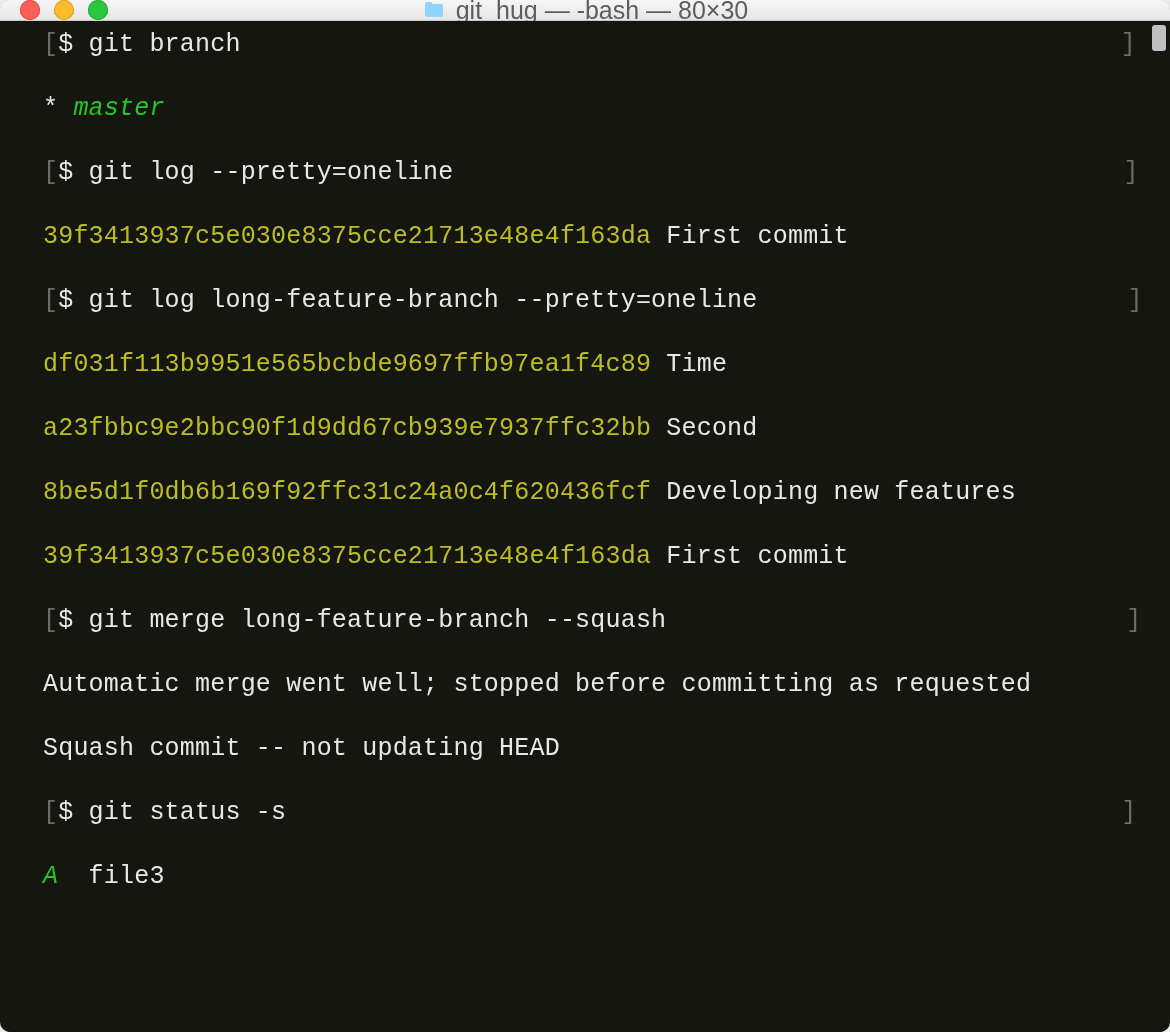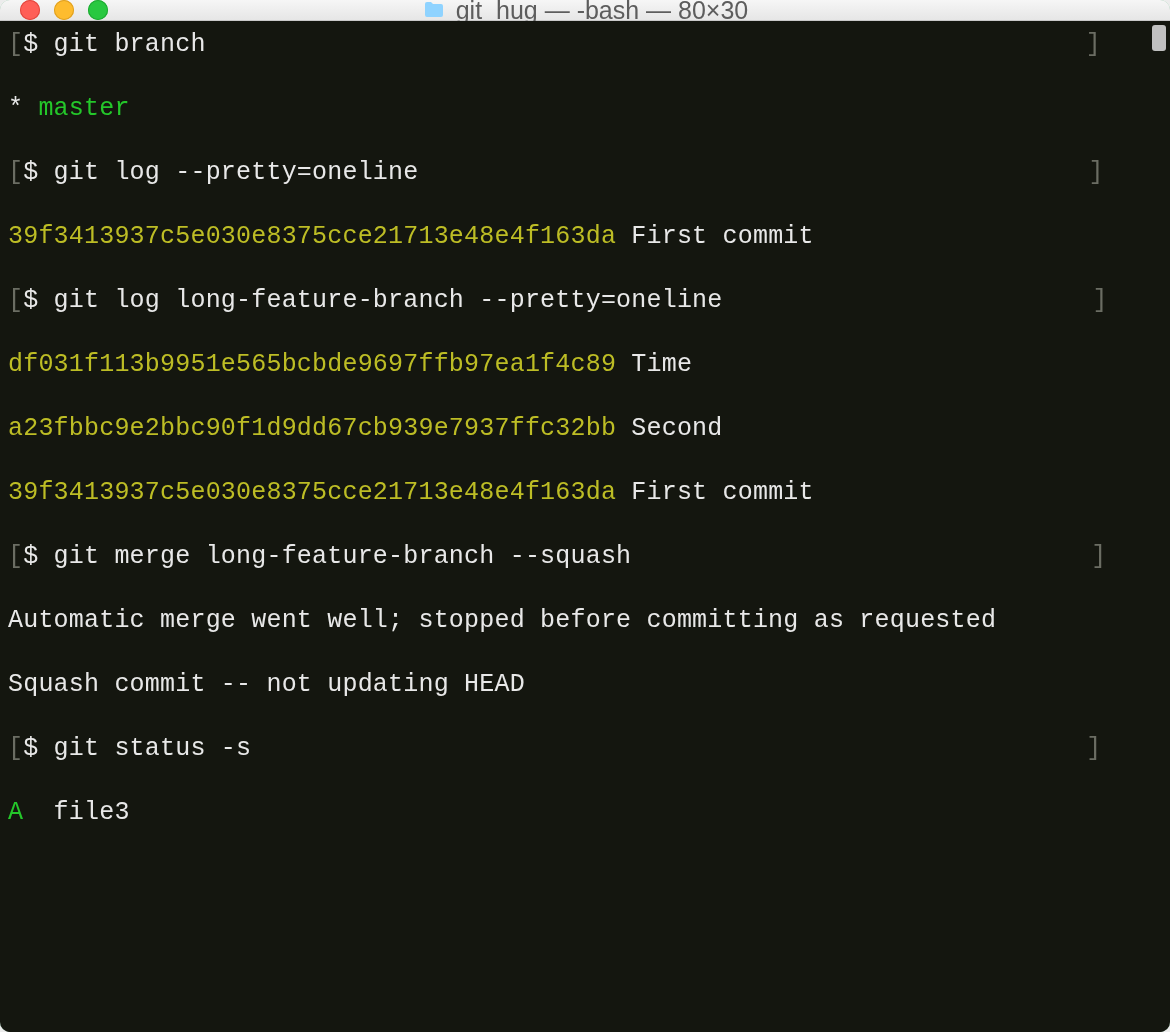--- a/index.html
+++ b/index.html
@@ -72,39 +72,39 @@
     letter-spacing: 0.2px;
     white-space: pre;
     padding: 2px 2px 10px 2px;
     height: 100%;
     box-sizing: border-box;
     overflow: hidden;
   }
   .dim  { color: #6b6d63; }
   .cmd  { color: #e8e8e8; }
   .hash { color: #bdbd25; }
-  .good { color: #24c72a; }
+  .good { color: #24c72a; font-style: italic; }
   .star { color: #e8e8e8; }
   .scrollbar {
     position: absolute;
     right: 2px;
     top: 4px;
     width: 18px;
     bottom: 8px;
   }
   .thumb {
     position: absolute;
     right: 2px;
     top: 0;
     width: 14px;
     height: 26px;
     background: #c0c0c0;
     border-radius: 3px;
   }
-  .line { display:block; }
+  .line { display:block;margin-left:35px; }
   .push-right { display:inline-block; }
 </style>
 </head>
 <body>
 
 <div class="window">
   <div class="titlebar">
     <div class="traffic">
       <div class="dot red"></div>
       <div class="dot yellow"></div>
@@ -124,20 +124,21 @@
     <div class="scrollbar">
       <div class="thumb"></div>
     </div>
     <div class="term"><span class="line"><span class="dim">[</span><span class="cmd">$ </span><span class="cmd">git branch</span><span class="push-right" style="width:880px"></span><span class="dim">]</span></span>
 <span class="line"><span class="star">* </span><span class="good">master</span></span>
 <span class="line"><span class="dim">[</span><span class="cmd">$ </span><span class="cmd">git log --pretty=oneline</span><span class="push-right" style="width:670px"></span><span class="dim">]</span></span>
 <span class="line"><span class="hash">39f3413937c5e030e8375cce21713e48e4f163da</span><span class="cmd"> First commit</span></span>
 <span class="line"><span class="dim">[</span><span class="cmd">$ </span><span class="cmd">git log long-feature-branch --pretty=oneline</span><span class="push-right" style="width:370px"></span><span class="dim">]</span></span>
 <span class="line"><span class="hash">df031f113b9951e565bcbde9697ffb97ea1f4c89</span><span class="cmd"> Time</span></span>
 <span class="line"><span class="hash">a23fbbc9e2bbc90f1d9dd67cb939e7937ffc32bb</span><span class="cmd"> Second</span></span>
+<span class="line"><span class="hash">8be5d1f0db6b169f92ffc31c24a0c4f620436fcf</span><span class="cmd"> Developing new features</span></span>
 <span class="line"><span class="hash">39f3413937c5e030e8375cce21713e48e4f163da</span><span class="cmd"> First commit</span></span>
 <span class="line"><span class="dim">[</span><span class="cmd">$ </span><span class="cmd">git merge long-feature-branch --squash</span><span class="push-right" style="width:460px"></span><span class="dim">]</span></span>
 <span class="line"><span class="cmd">Automatic merge went well; stopped before committing as requested</span></span>
 <span class="line"><span class="cmd">Squash commit -- not updating HEAD</span></span>
 <span class="line"><span class="dim">[</span><span class="cmd">$ </span><span class="cmd">git status -s</span><span class="push-right" style="width:835px"></span><span class="dim">]</span></span>
 <span class="line"><span class="good">A</span><span class="cmd">  file3</span></span>
 
 
 
 

